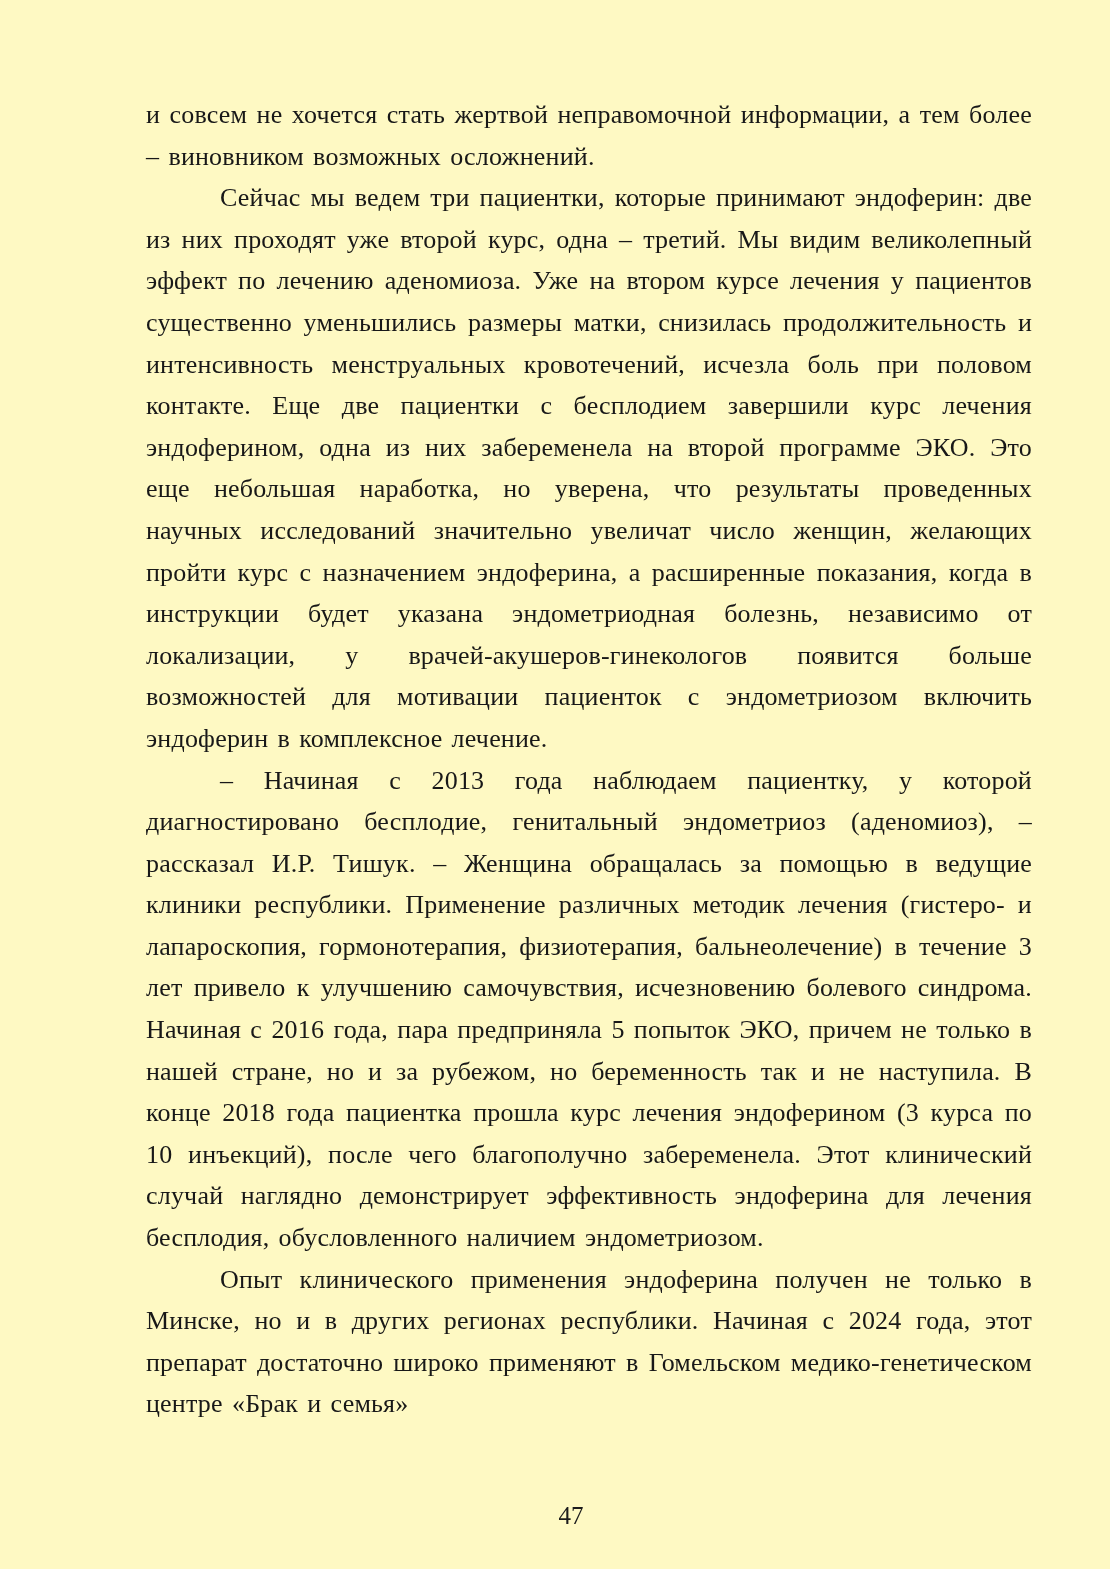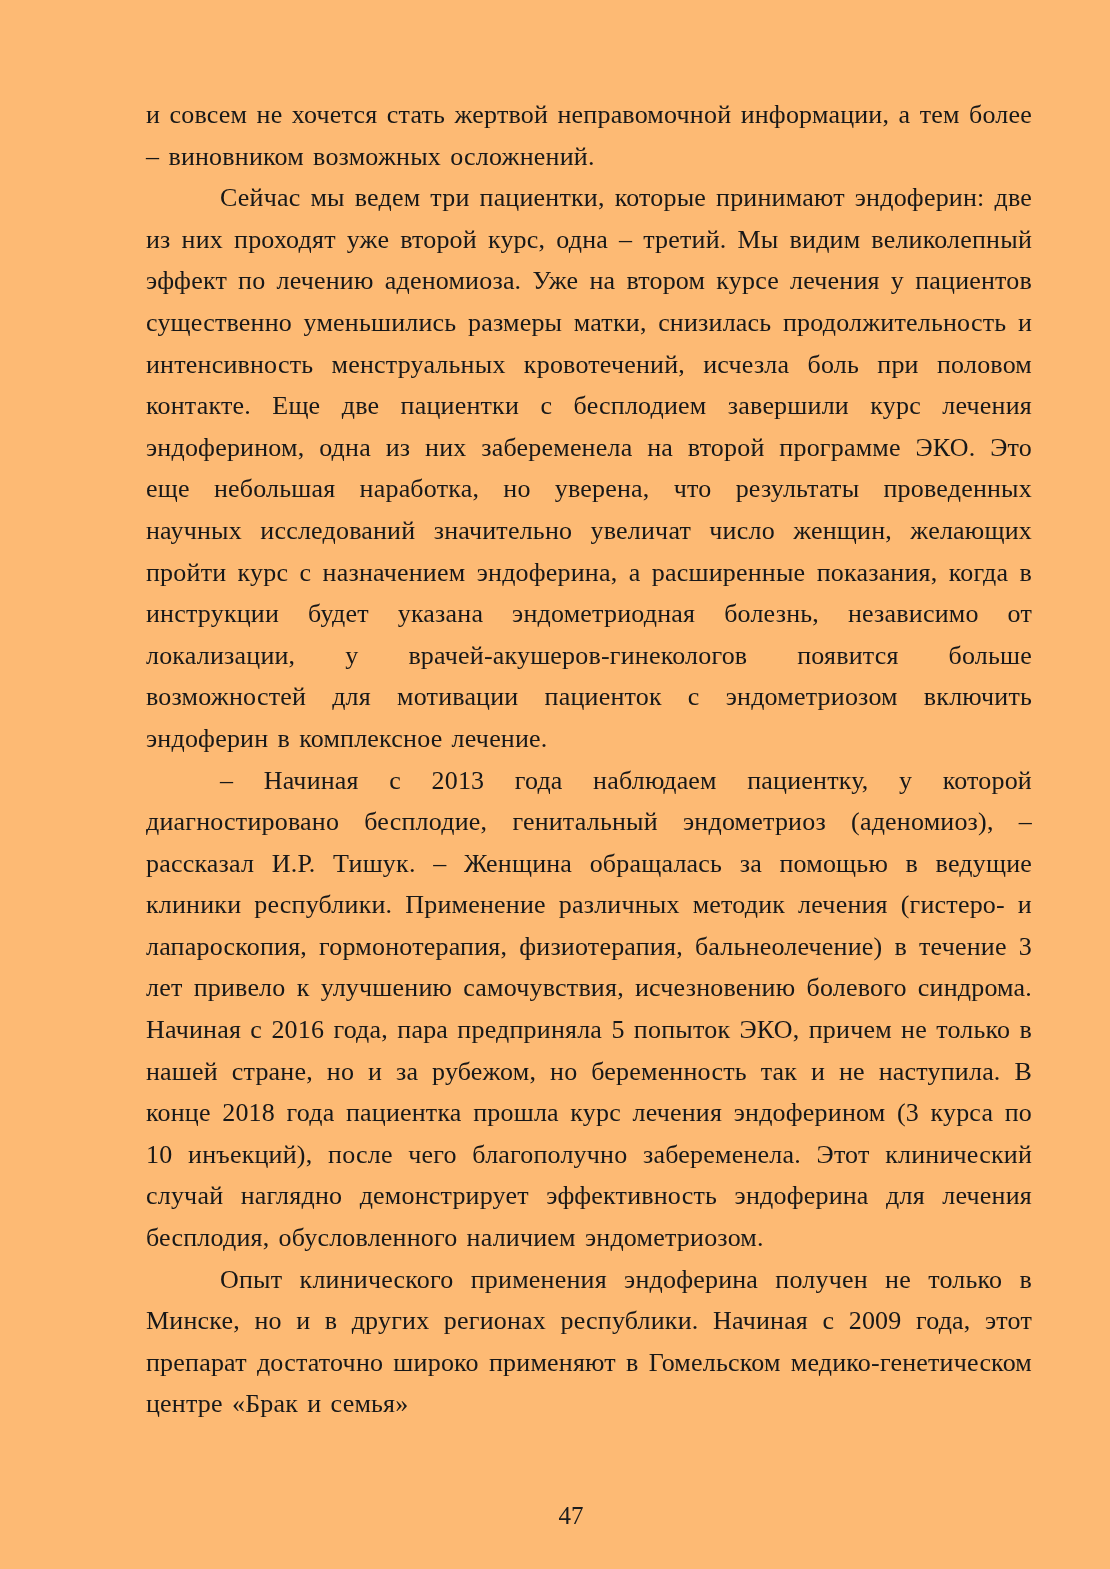--- a/index.html
+++ b/index.html
@@ -4,21 +4,21 @@
 <style>
   html, body {
     margin: 0;
     padding: 0;
     background: #ffffff;
   }
   .page {
     position: relative;
     width: 1110px;
     height: 1569px;
-    background: #fdba74;
+    background: #fef9c3;
     overflow: hidden;
     font-family: "Liberation Serif", "DejaVu Serif", serif;
     color: #181818;
   }
   .content {
     position: absolute;
     left: 146px;
     top: 94px;
     width: 886px;
     font-size: 26px;
@@ -46,16 +46,16 @@
   }
 </style>
 </head>
 <body>
 
 <div class="page">
   <div class="content">
     <p class="no-indent">и совсем не хочется стать жертвой неправомочной информации, а тем более – виновником возможных осложнений.</p>
     <p>Сейчас мы ведем три пациентки, которые принимают эндоферин: две из них проходят уже второй курс, одна – третий. Мы видим великолепный эффект по лечению аденомиоза. Уже на втором курсе лечения у пациентов существенно уменьшились размеры матки, снизилась продолжительность и интенсивность менструальных кровотечений, исчезла боль при половом контакте. Еще две пациентки с бесплодием завершили курс лечения эндоферином, одна из них забеременела на второй программе ЭКО. Это еще небольшая наработка, но уверена, что результаты проведенных научных исследований значительно увеличат число женщин, желающих пройти курс с назначением эндоферина, а расширенные показания, когда в инструкции будет указана эндометриодная болезнь, независимо от локализации, у врачей-акушеров-гинекологов появится больше возможностей для мотивации пациенток с эндометриозом включить эндоферин в комплексное лечение.</p>
     <p>– Начиная с 2013 года наблюдаем пациентку, у которой диагностировано бесплодие, генитальный эндометриоз (аденомиоз), – рассказал И.Р. Тишук. – Женщина обращалась за помощью в ведущие клиники республики. Применение различных методик лечения (гистеро- и лапароскопия, гормонотерапия, физиотерапия, бальнеолечение) в течение 3 лет привело к улучшению самочувствия, исчезновению болевого синдрома. Начиная с 2016 года, пара предприняла 5 попыток ЭКО, причем не только в нашей стране, но и за рубежом, но беременность так и не наступила. В конце 2018 года пациентка прошла курс лечения эндоферином (3 курса по 10 инъекций), после чего благополучно забеременела. Этот клинический случай наглядно демонстрирует эффективность эндоферина для лечения бесплодия, обусловленного наличием эндометриозом.</p>
-    <p>Опыт клинического применения эндоферина получен не только в Минске, но и в других регионах республики. Начиная с 2009 года, этот препарат достаточно широко применяют в Гомельском медико-генетическом центре «Брак и семья»</p>
+    <p>Опыт клинического применения эндоферина получен не только в Минске, но и в других регионах республики. Начиная с 2024 года, этот препарат достаточно широко применяют в Гомельском медико-генетическом центре «Брак и семья»</p>
   </div>
   <div class="page-number">47</div>
 </div>
 
 </body></html>

